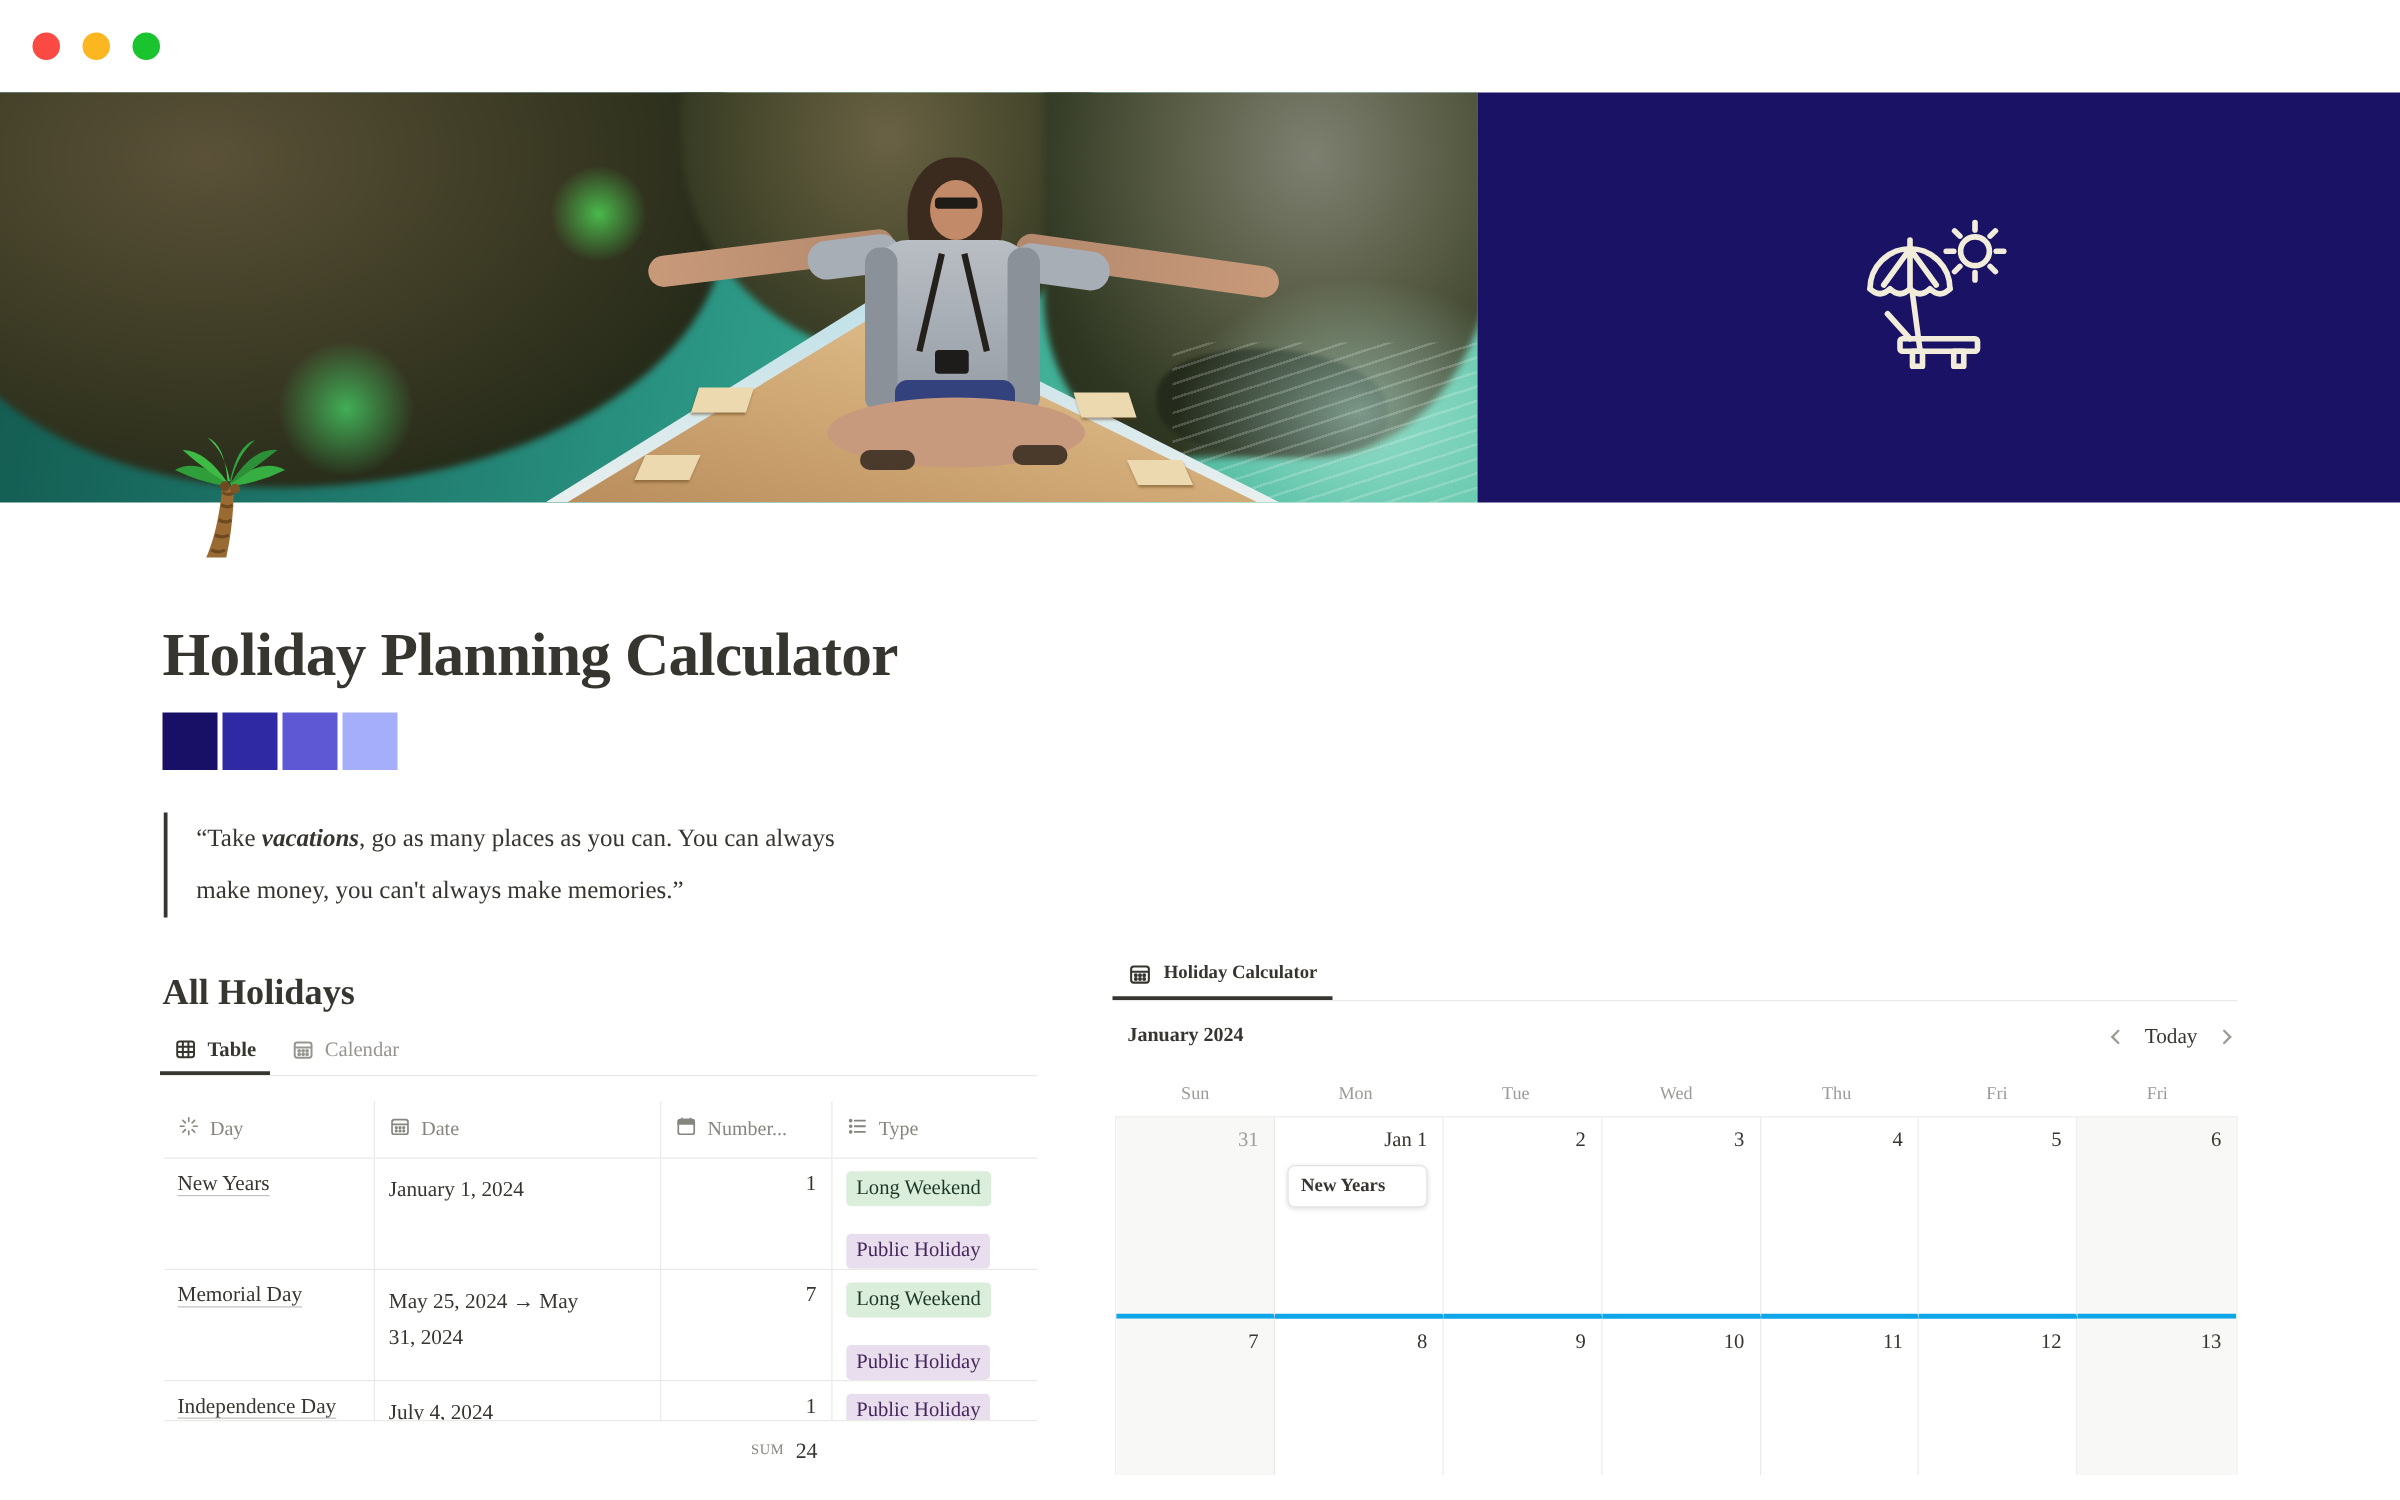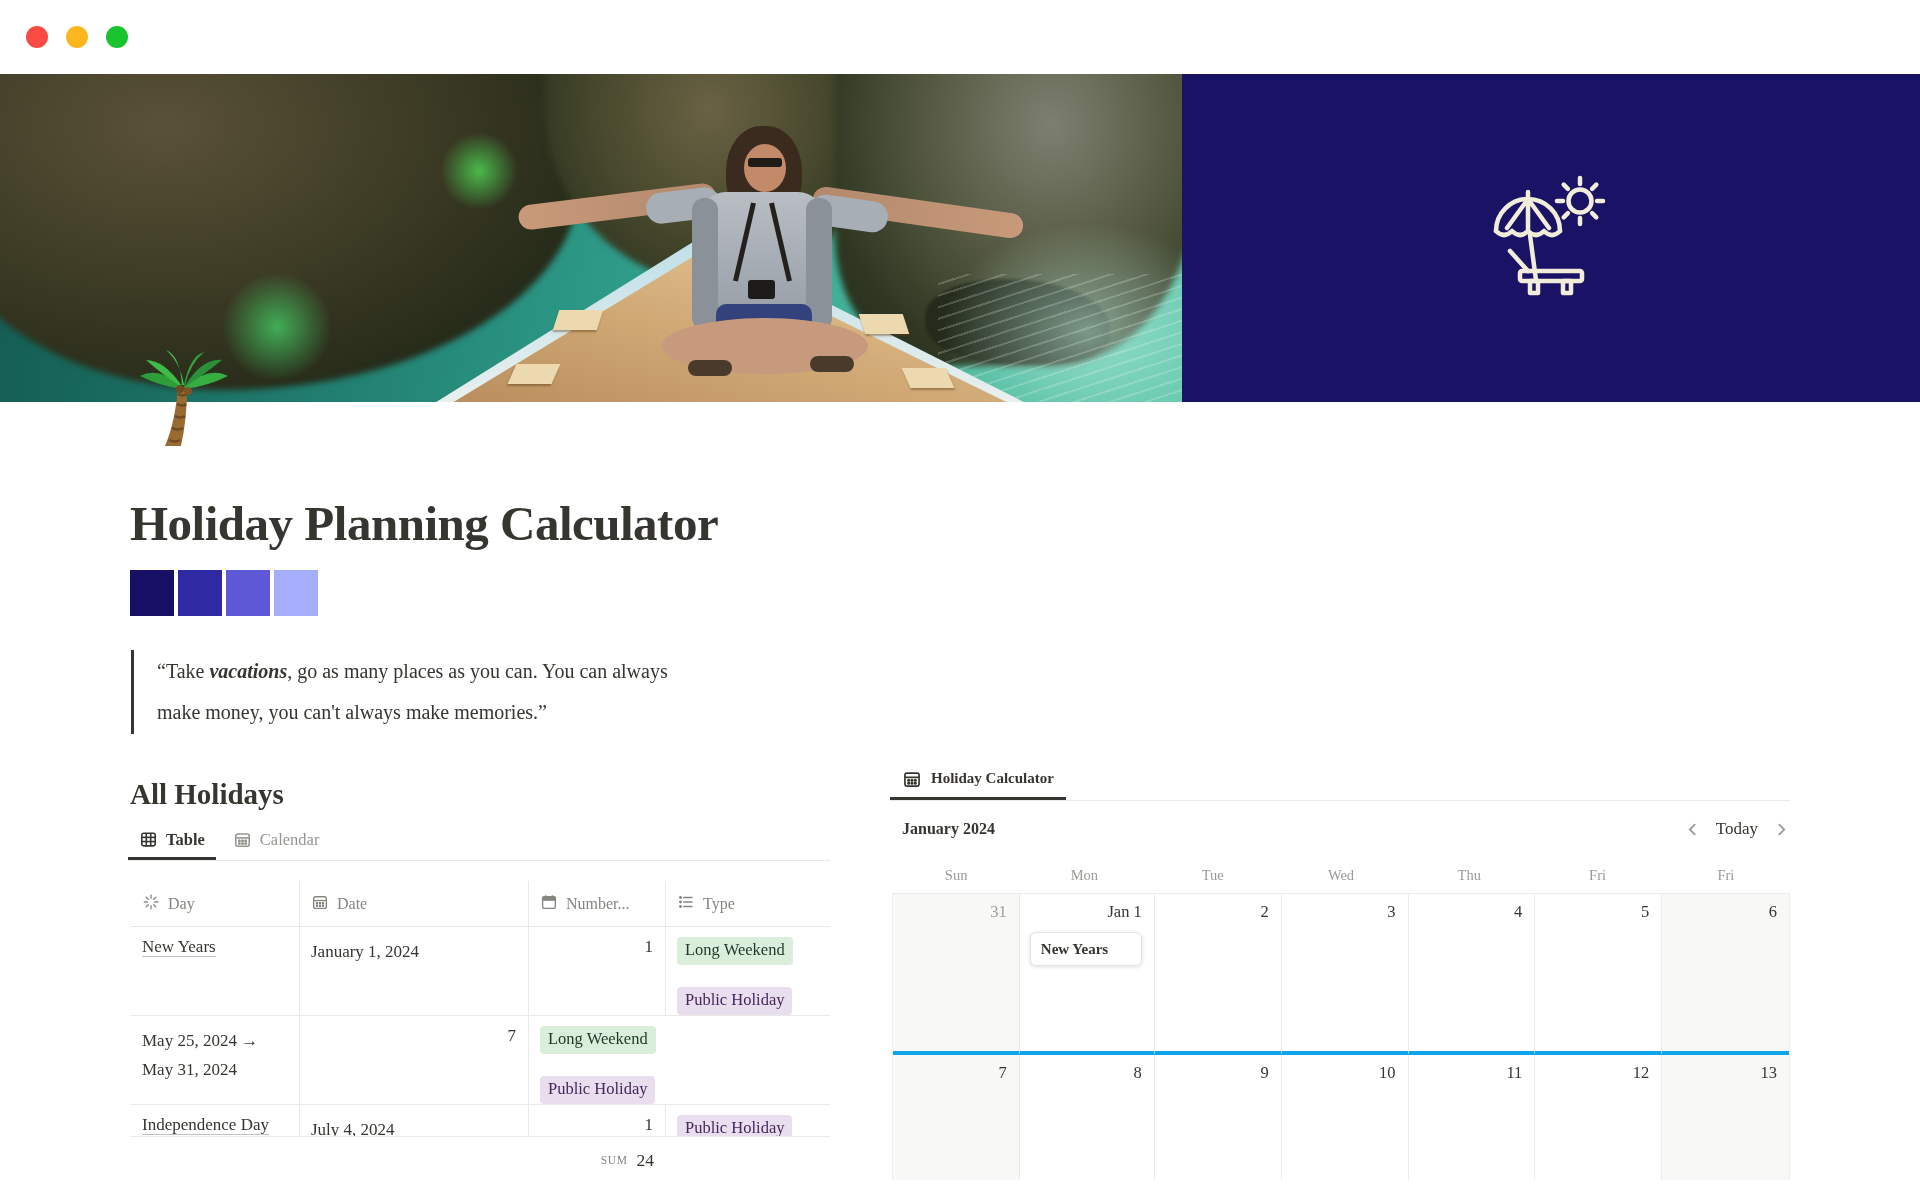--- a/index.html
+++ b/index.html
@@ -327,20 +327,23 @@
       <div class="t-cell num">1</div>
       <div class="t-cell">
         <div class="tags">
           <span class="tag green">Long Weekend</span>
           <span class="tag purple">Public Holiday</span>
         </div>
       </div>
     </div>
     <div class="t-row data-row r2">
       <div class="t-cell">
+        <span class="day-link">Memorial Day</span>
+      </div>
+      <div class="t-cell">
         <span class="date-wrap">May 25, 2024 → May 31, 2024</span>
       </div>
       <div class="t-cell num">7</div>
       <div class="t-cell">
         <div class="tags">
           <span class="tag green">Long Weekend</span>
           <span class="tag purple">Public Holiday</span>
         </div>
       </div>
     </div>

